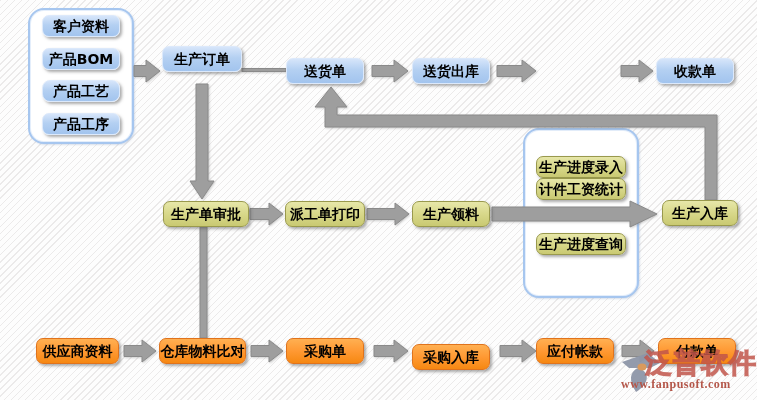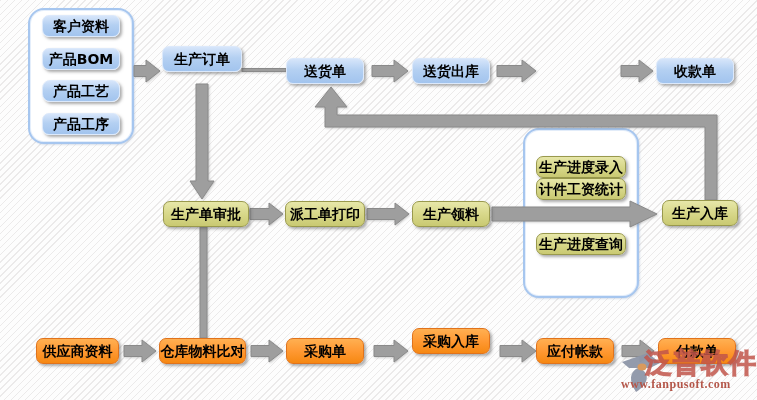--- a/index.html
+++ b/index.html
@@ -91,21 +91,21 @@
   <div class="node blue" style="left:656px;top:58px;width:76px;">收款单</div>
 
   <div class="node olive" style="left:163px;top:201px;width:84px;">生产单审批</div>
   <div class="node olive" style="left:285px;top:201px;width:78px;">派工单打印</div>
   <div class="node olive" style="left:412px;top:201px;width:76px;">生产领料</div>
   <div class="node olive" style="left:662px;top:200px;width:74px;">生产入库</div>
 
   <div class="node orange" style="left:36px;top:338px;width:81px;">供应商资料</div>
   <div class="node orange" style="left:159px;top:338px;width:85px;">仓库物料比对</div>
   <div class="node orange" style="left:286px;top:338px;width:76px;">采购单</div>
-  <div class="node orange" style="left:412px;top:328px;width:76px;border-radius:7px;">采购入库</div>
+  <div class="node orange" style="left:412px;top:344px;width:76px;border-radius:7px;">采购入库</div>
   <div class="node orange" style="left:536px;top:338px;width:76px;">应付帐款</div>
   <div class="node orange" style="left:658px;top:338px;width:76px;">付款单</div>
 
   <div class="watermark">
     <svg class="wm-swoosh" width="40" height="42" viewBox="0 0 40 42">
       <path d="M2,10 L28,1 L40,11 L30,16 L9,16 Z" fill="#8d96a8" opacity="0.95"></path>
       <path d="M18,16 C31,20 29,32 16,40 C9,29 9,20 18,16 Z" fill="#8d96a8" opacity="0.95"></path>
       <ellipse cx="22" cy="15" rx="4.5" ry="3.5" fill="#d99a5d"></ellipse>
     </svg>
     <span class="wm-brand">泛普软件</span>

